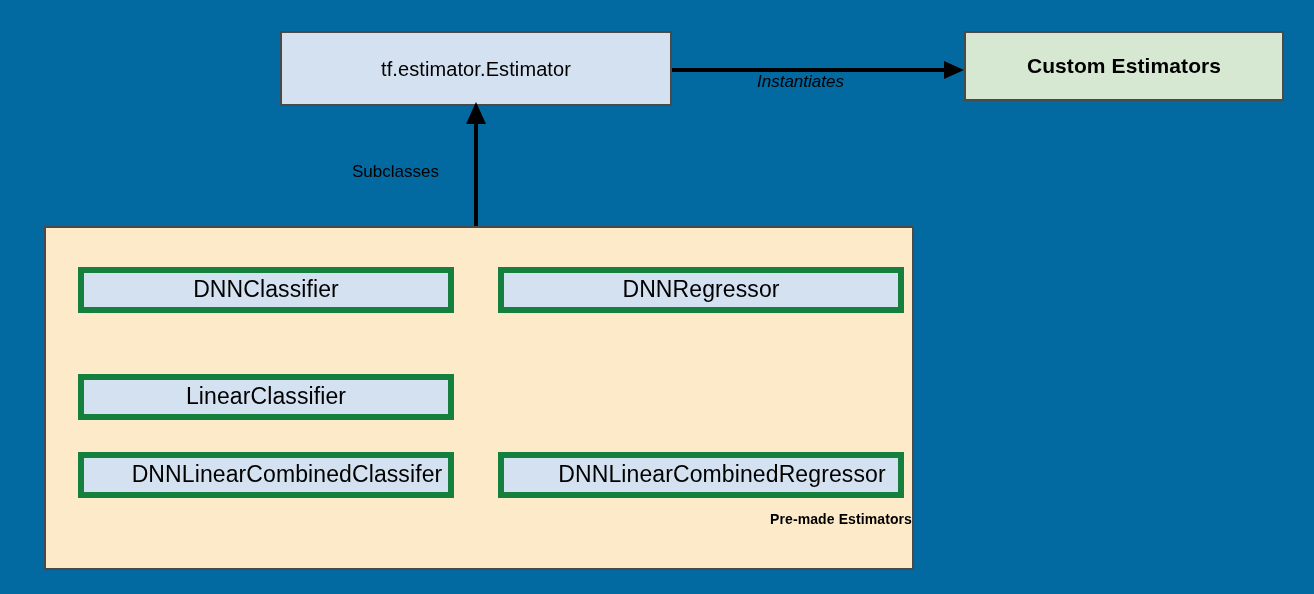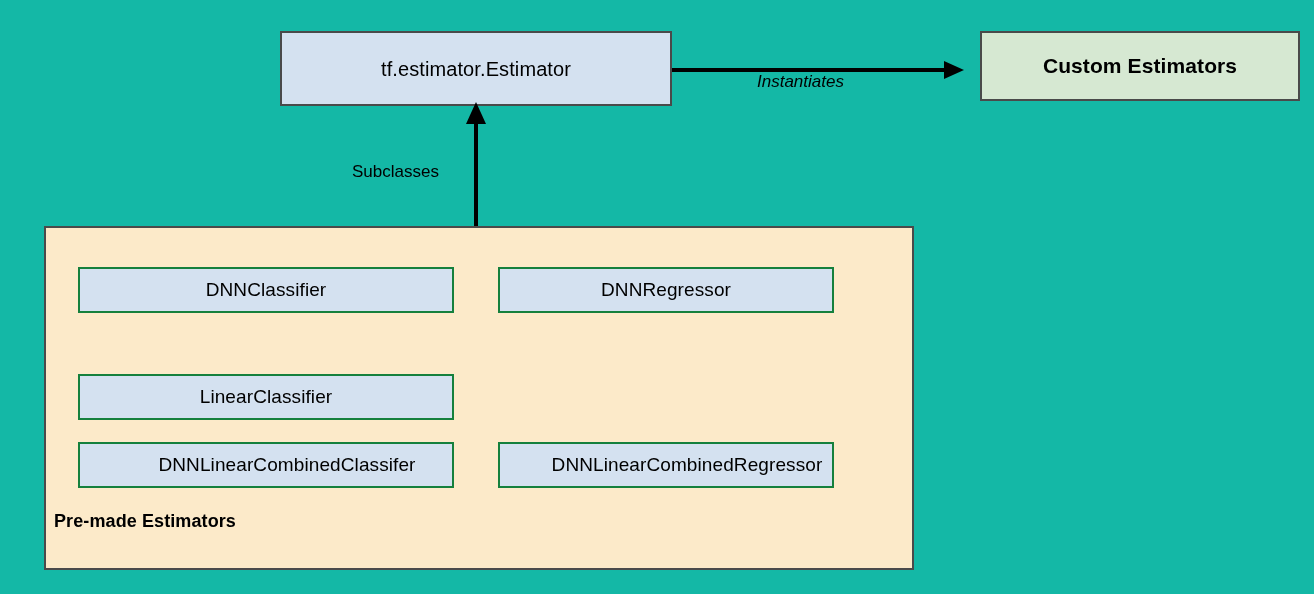--- a/index.html
+++ b/index.html
@@ -9,21 +9,21 @@
     background: #ffffff;
   }
   body {
     font-family: "Liberation Sans", sans-serif;
     -webkit-font-smoothing: antialiased;
   }
   #canvas {
     position: relative;
     width: 1314px;
     height: 594px;
-    background: #14b8a6;
+    background: #0369a1;
     overflow: hidden;
   }
 
   
   .box {
     position: absolute;
     box-sizing: border-box;
     display: flex;
     align-items: center;
     justify-content: center;
@@ -35,21 +35,20 @@
     letter-spacing: 0.1px;
   }
   .box-blue {
     background: #d4e1f0;
     border-color: #4a4a4a;
   }
   .box-green {
     background: #d6e8d2;
     border-color: #4a4a4a;
     font-weight: bold;
-    margin-left: 16px;
   }
   .box-orange {
     background: #fceac9;
     border-color: #4a4a4a;
     display: block;
   }
 
   
   #root-box {
     left: 280px;
@@ -78,38 +77,38 @@
 
   
   .premade-item {
     position: absolute;
     box-sizing: border-box;
     display: flex;
     align-items: center;
     justify-content: center;
     text-align: center;
     background: #d4e1f0;
-    border: 2px solid #15803d;
-    font-size: 19px;
+    border: 6px solid #15803d;
+    font-size: 23px;
     color: #000000;
     height: 46px;
   }
   .col-left  { left: 32px;  width: 376px; }
-  .col-right { left: 452px; width: 336px; }
+  .col-right { left: 452px; width: 406px; }
   .row-1 { top: 39px; }
   .row-2 { top: 122px; margin-top: 24px; }
-  .row-3 { top: 214px; padding-left: 42px; }
+  .row-3 { top: 224px; padding-left: 42px; }
 
   #premade-caption {
     position: absolute;
-    left: 8px;
+    left: 16px;
     right: 0;
     top: 283px;
-    text-align: left;
-    font-size: 18px;
+    text-align: right;
+    font-size: 14px;
     font-weight: bold;
     color: #000000;
   }
 
   
   .arrow-svg {
     position: absolute;
     overflow: visible;
     pointer-events: none;
   }

